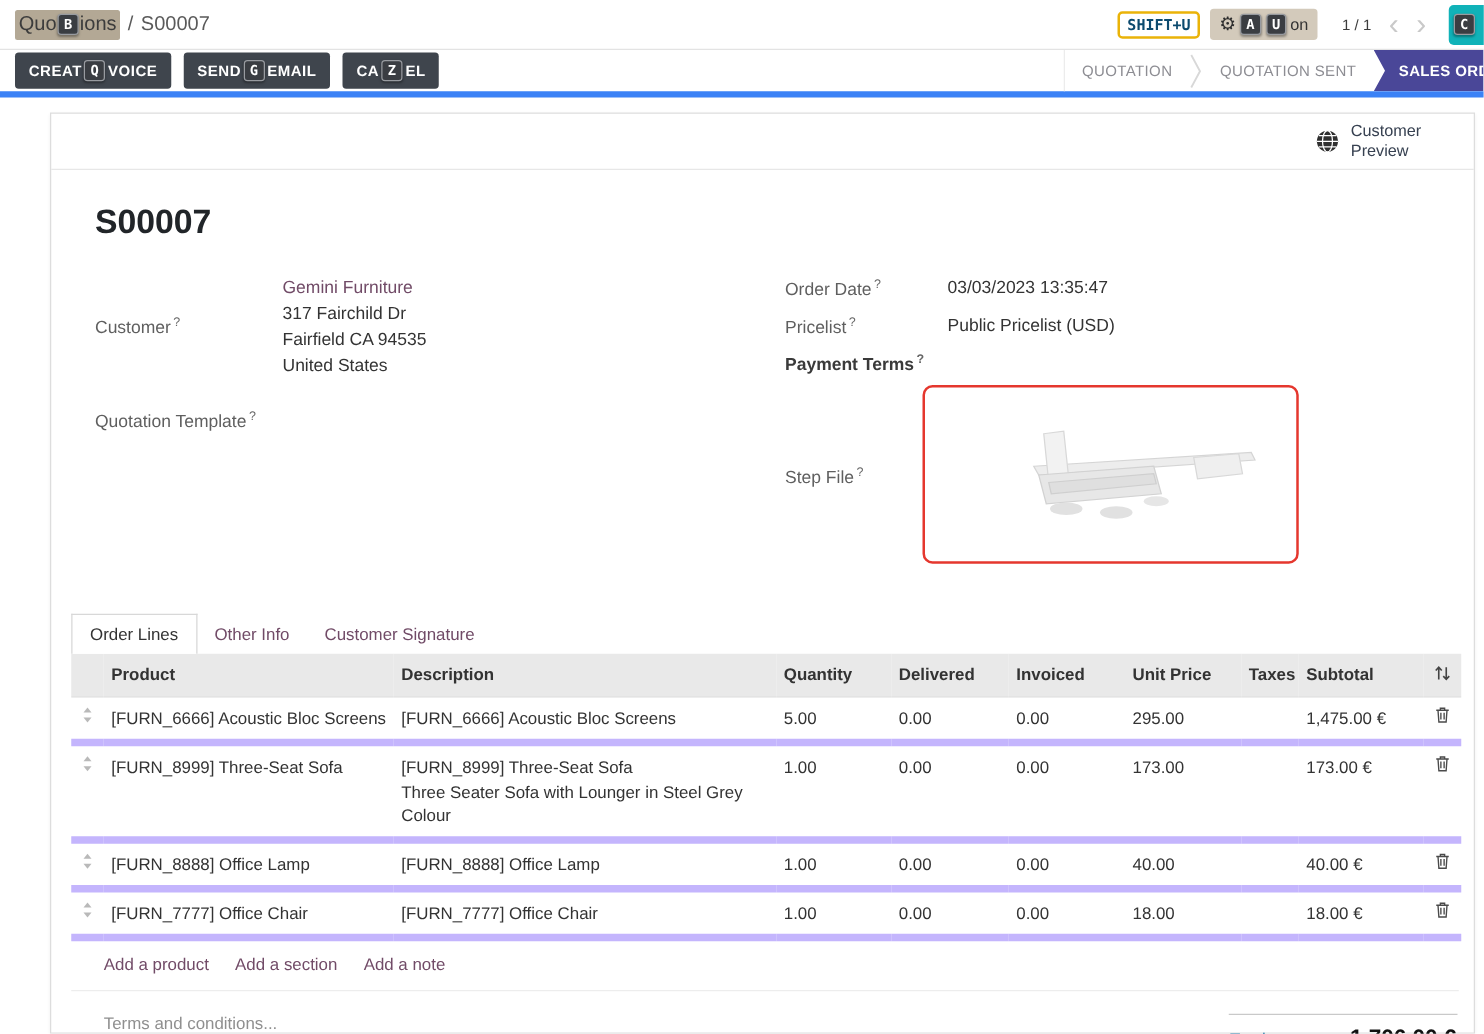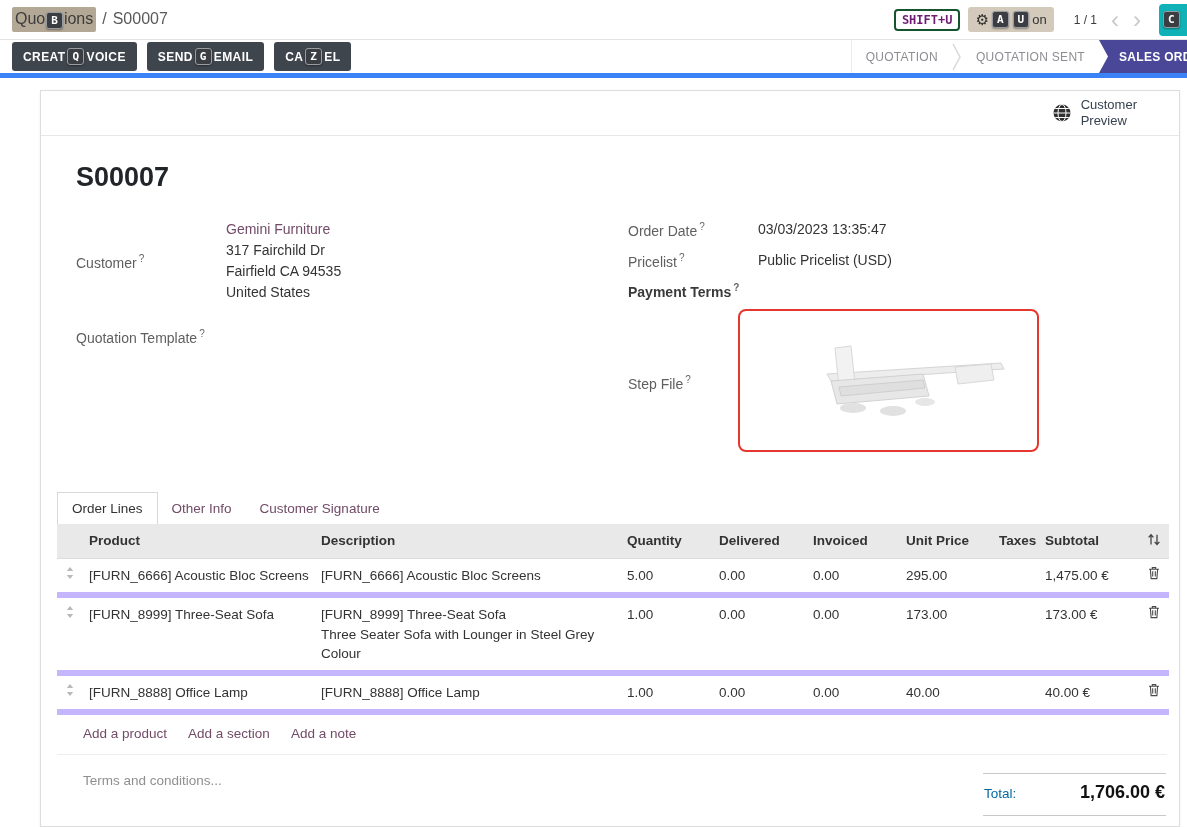--- a/index.html
+++ b/index.html
@@ -17,22 +17,22 @@
     background: #3a3d42; color: #fff;
     border: 1px solid #989ba0; border-radius: 3px;
     padding: 1px 4px;
     font: bold 11px "DejaVu Sans Mono", monospace; line-height: 13px;
     vertical-align: middle;
     box-shadow: 0 1px 2px rgba(0,0,0,.35);
     margin: 0 1px;
   }
   .kbd-badge {
     font: bold 12px "DejaVu Sans Mono", monospace;
-    background: #fff; color: #701a75;
-    border: 2px solid #14532d; border-radius: 4px;
+    background: #fff; color: #0c4a6e;
+    border: 2px solid #eab308; border-radius: 4px;
     padding: 2px 6px;
   }
 
   
   .topbar {
     height: 40px; display: flex; align-items: center; justify-content: space-between;
     padding: 0 0 0 12px; border-bottom: 1px solid #e3e3e3; background: #fff;
   }
   .breadcrumb { font-size: 16px; color: #5a5a5a; display: flex; align-items: center; gap: 6px; }
   .bc-hl { background: #b3a895; color: #3c3c3c; padding: 3px 3px; border-radius: 2px; }
@@ -366,20 +366,36 @@
           <td class="num">1.00</td>
           <td class="num">0.00</td>
           <td class="num">0.00</td>
           <td class="num">40.00</td>
           <td></td>
           <td class="num">40.00 €</td>
           <td class="trash-cell"><svg width="12" height="14" viewBox="0 0 12 14">
                 <use href="#icon-trash"></use>
               </svg></td>
         </tr>
+        <tr>
+          <td class="handle-cell"><svg width="10" height="14" viewBox="0 0 10 14">
+                <use href="#icon-handle"></use>
+              </svg></td>
+          <td>[FURN_7777] Office Chair</td>
+          <td>[FURN_7777] Office Chair</td>
+          <td class="num">1.00</td>
+          <td class="num">0.00</td>
+          <td class="num">0.00</td>
+          <td class="num">18.00</td>
+          <td></td>
+          <td class="num">18.00 €</td>
+          <td class="trash-cell"><svg width="12" height="14" viewBox="0 0 12 14">
+                <use href="#icon-trash"></use>
+              </svg></td>
+        </tr>
       </tbody>
     </table>
 
     <div class="add-links">
       <span>Add a product</span>
       <span>Add a section</span>
       <span>Add a note</span>
     </div>
 
     <div class="bottom">

